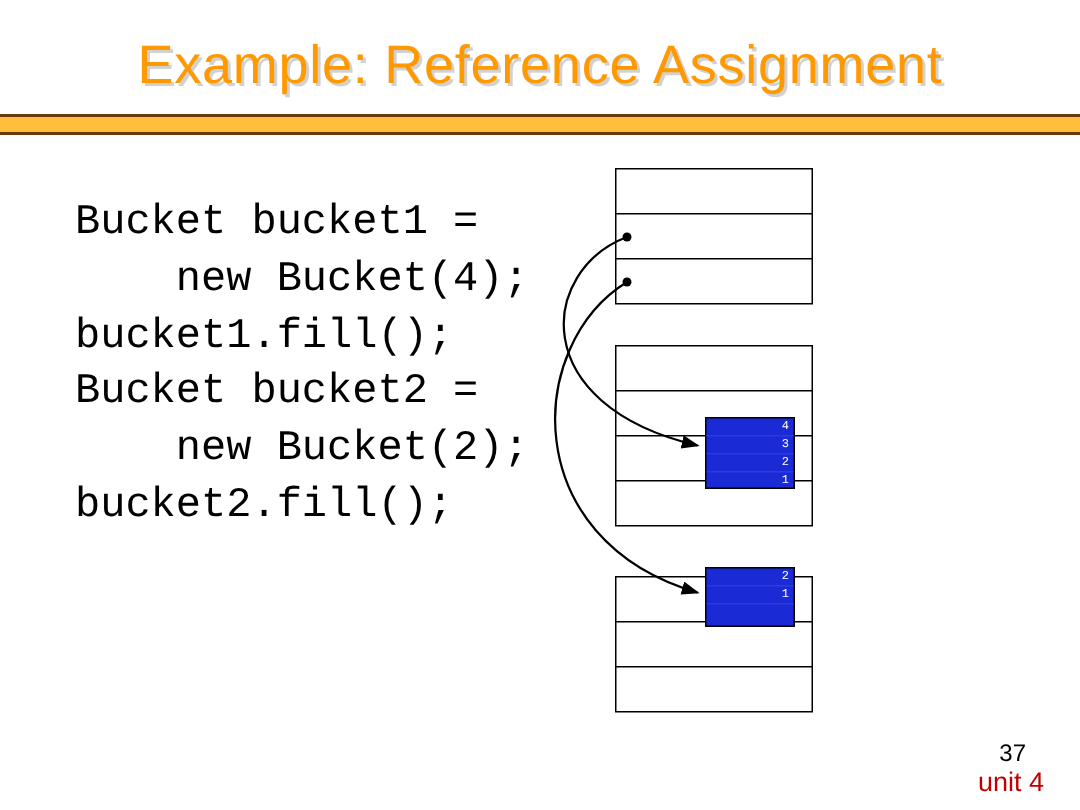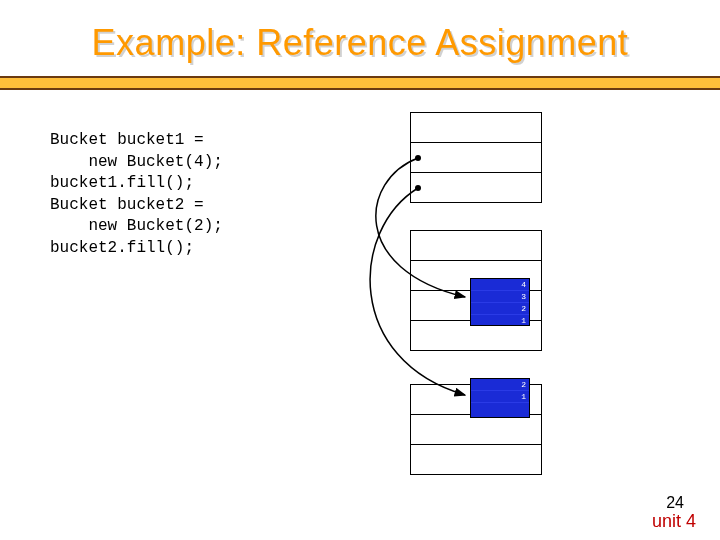--- a/index.html
+++ b/index.html
@@ -2,21 +2,21 @@
 <html><head>
 <meta charset="utf-8">
 <style>
   * { margin: 0; padding: 0; box-sizing: border-box; }
   html, body { width: 720px; height: 540px; background: #fff; font-family: Arial, Helvetica, sans-serif; overflow: hidden; }
   .slide { position: relative; width: 720px; height: 540px; }
   .title { position: absolute; top: 22px; left: 0; width: 100%; text-align: center; font-size: 36px; color: #ff9900; letter-spacing: 0.5px; }
   .title-shadow { position: absolute; top: 24px; left: 2px; width: 100%; text-align: center; font-size: 36px; color: rgba(0,0,0,0.18); letter-spacing: 0.5px; z-index: 0; }
   .bar-outer { position: absolute; top: 76px; left: 0; width: 720px; height: 14px; background: #6b3a10; }
   .bar-inner { position: absolute; top: 78px; left: 0; width: 720px; height: 10px; background: #ffbf3a; }
-  .code { position: absolute; top: 130px; left: 50px; font-family: "Courier New", monospace; font-size: 16px; color: #000; line-height: 1.35; white-space: pre; }
+  .code { position: absolute; top: 130px; left: 50px; font-family: "Courier New", monospace; font-size: 28px; color: #000; line-height: 1.35; white-space: pre; }
   .memory { position: absolute; top: 112px; left: 410px; width: 132px; }
   .cell { width: 132px; height: 31px; border: 1px solid #000; background: #fff; margin-bottom: -1px; position: relative; }
   .gap { height: 28px; }
   .gap-big { height: 34px; }
   .labels { position: absolute; top: 130px; left: 558px; font-family: "Courier New", monospace; font-size: 20px; color: #000; line-height: 1.25; }
   .chunk { position: absolute; width: 60px; background: #1a2bd6; border: 1px solid #000; }
   .chunk-row { width: 100%; border-bottom: 1px solid #2a3be6; height: 12px; position: relative; }
   .chunk-row:last-child { border-bottom: none; }
   .chunk-text { position: absolute; right: 3px; top: 0; font-size: 8px; color: #fff; font-family: "Courier New", monospace; line-height: 12px; }
   .slide-num { position: absolute; bottom: 28px; right: 36px; font-size: 16px; color: #000; }
@@ -91,15 +91,15 @@
       </marker>
     </defs>
 
     <circle cx="418" cy="158" r="3" fill="#000"></circle>
     <path d="M418,158 C 360,180 350,270 465,297" fill="none" stroke="#000" stroke-width="1.5" marker-end="url(#ah)"></path>
 
     <circle cx="418" cy="188" r="3" fill="#000"></circle>
     <path d="M418,188 C 350,230 345,360 465,395" fill="none" stroke="#000" stroke-width="1.5" marker-end="url(#ah)"></path>
   </svg>
 
-  <div class="slide-num">24</div>
+  <div class="slide-num">37</div>
   <div class="unit">unit 4</div>
 </div>
 
 </body></html>

